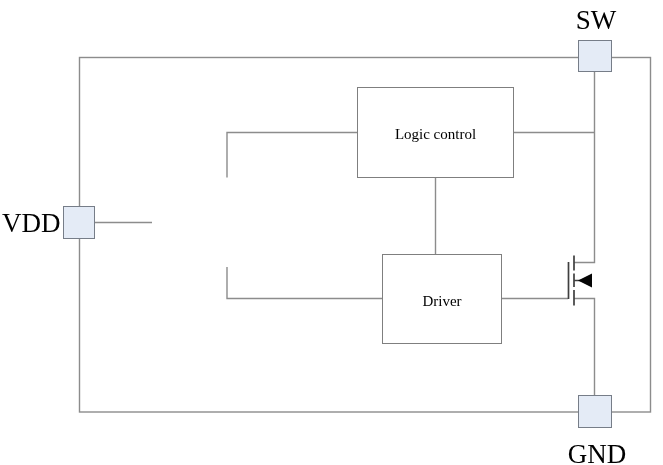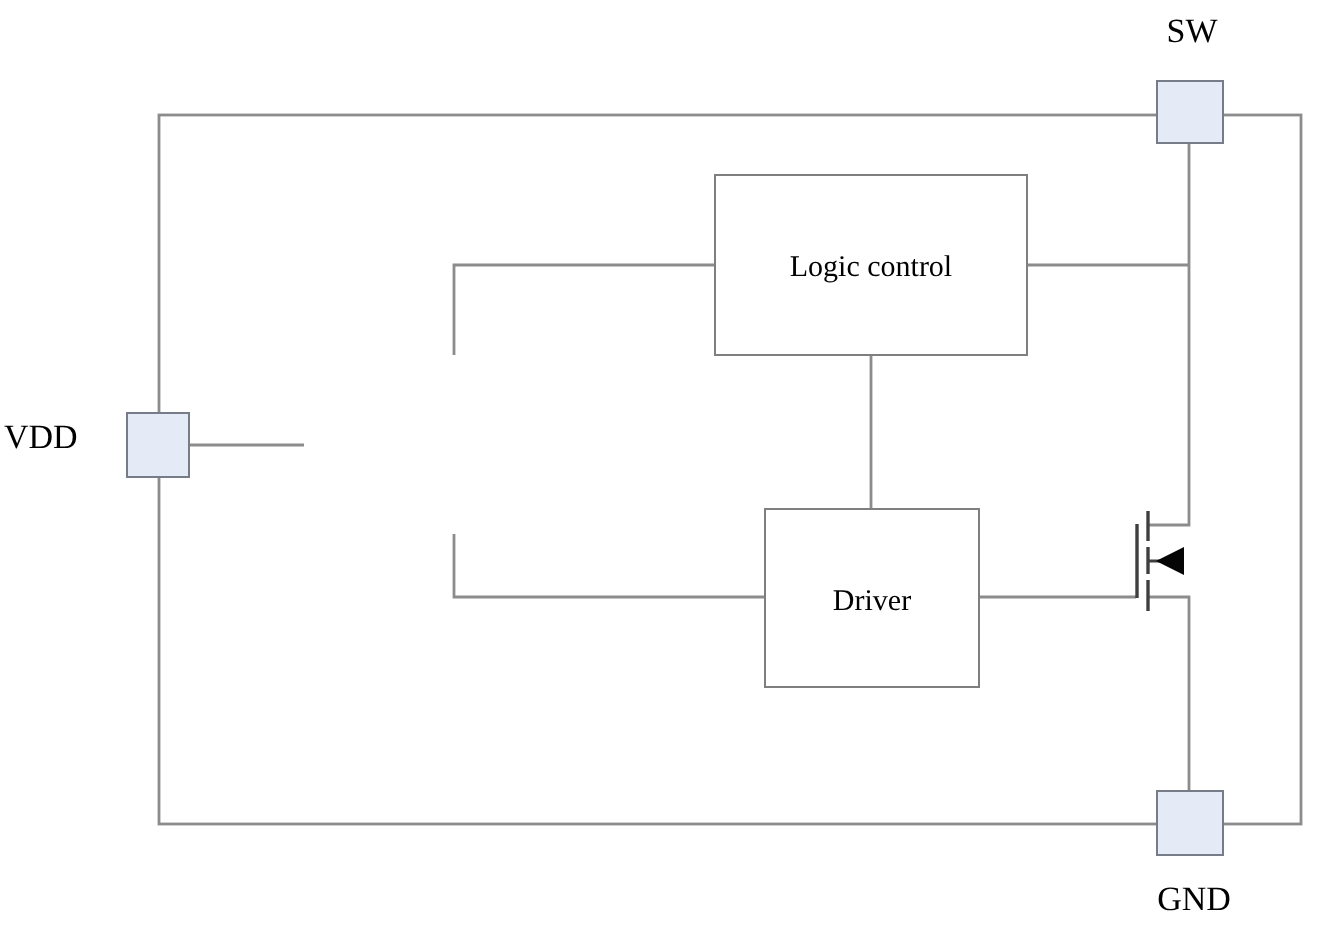--- a/index.html
+++ b/index.html
@@ -37,21 +37,21 @@
     padding-top: 4px;
   }
   .pad {
     position: absolute;
     box-sizing: border-box;
     background: #e4ebf6;
     border: 1.5px solid #767d88;
   }
   .port-label {
     position: absolute;
-    font-size: 17px;
+    font-size: 27px;
     line-height: 1;
     white-space: nowrap;
   }
   .center {
     display: flex;
     align-items: center;
     justify-content: center;
   }
 </style>
 </head>
@@ -84,21 +84,21 @@
 
   <div class="pad" style="left:63px; top:206px; width:32px; height:33px;"></div>
   <div class="pad" style="left:578px; top:40px; width:34px; height:32px;"></div>
   <div class="pad" style="left:578px; top:395px; width:34px; height:33px;"></div>
 
 
   <div class="block" style="left:357px; top:87px; width:157px; height:91px;">
     <span class="block-label">Logic control</span>
   </div>
 
-  <div class="block" style="left:382px; top:254px; width:108px; height:90px;">
+  <div class="block" style="left:382px; top:254px; width:120px; height:90px;">
     <span class="block-label">Driver</span>
   </div>
 
   <div class="port-label" style="left:2px; top:210px;font-family:Liberation Serif, serif;">VDD</div>
 
   <div class="port-label center" style="left:570px; top:7px; width:52px; text-align:center;">SW</div>
 
   <div class="port-label center" style="left:569px; top:441px; width:56px; text-align:right;">GND</div>
 
 </div>

